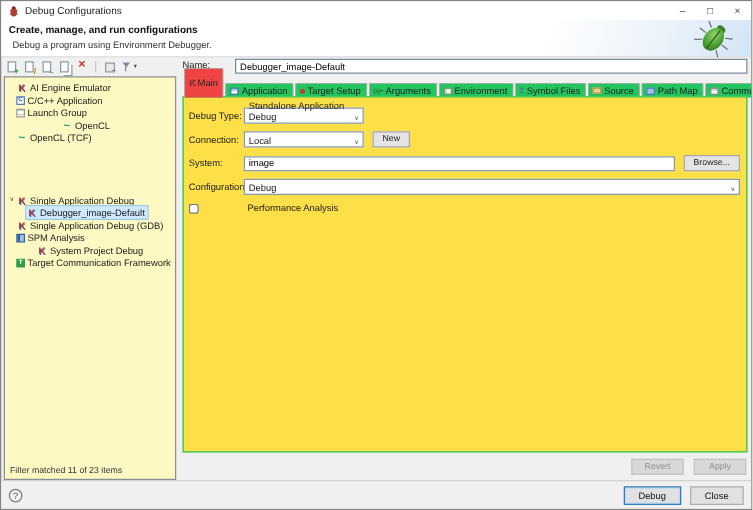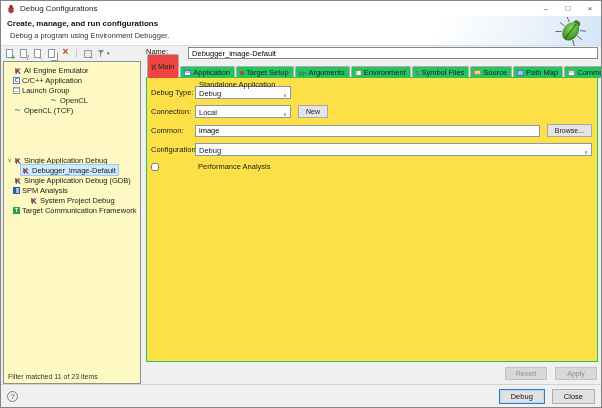--- a/index.html
+++ b/index.html
@@ -312,21 +312,21 @@
         <div class="frow">
           <span class="flabel">Connection:</span>
           <div class="combo w-mid">
             <span>Local</span>
             <span class="chev">∨</span>
           </div>
           <button class="btn-sm">New</button>
         </div>
 
         <div class="frow">
-          <span class="flabel">Common:</span>
+          <span class="flabel">System:</span>
           <input class="tinput" type="text" value="image" style="">
           <button class="btn-sm">Browse...</button>
         </div>
 
         <div class="frow">
           <span class="flabel">Configuration:</span>
           <div class="combo grow">
             <span>Debug</span>
             <span class="chev">∨</span>
           </div>

